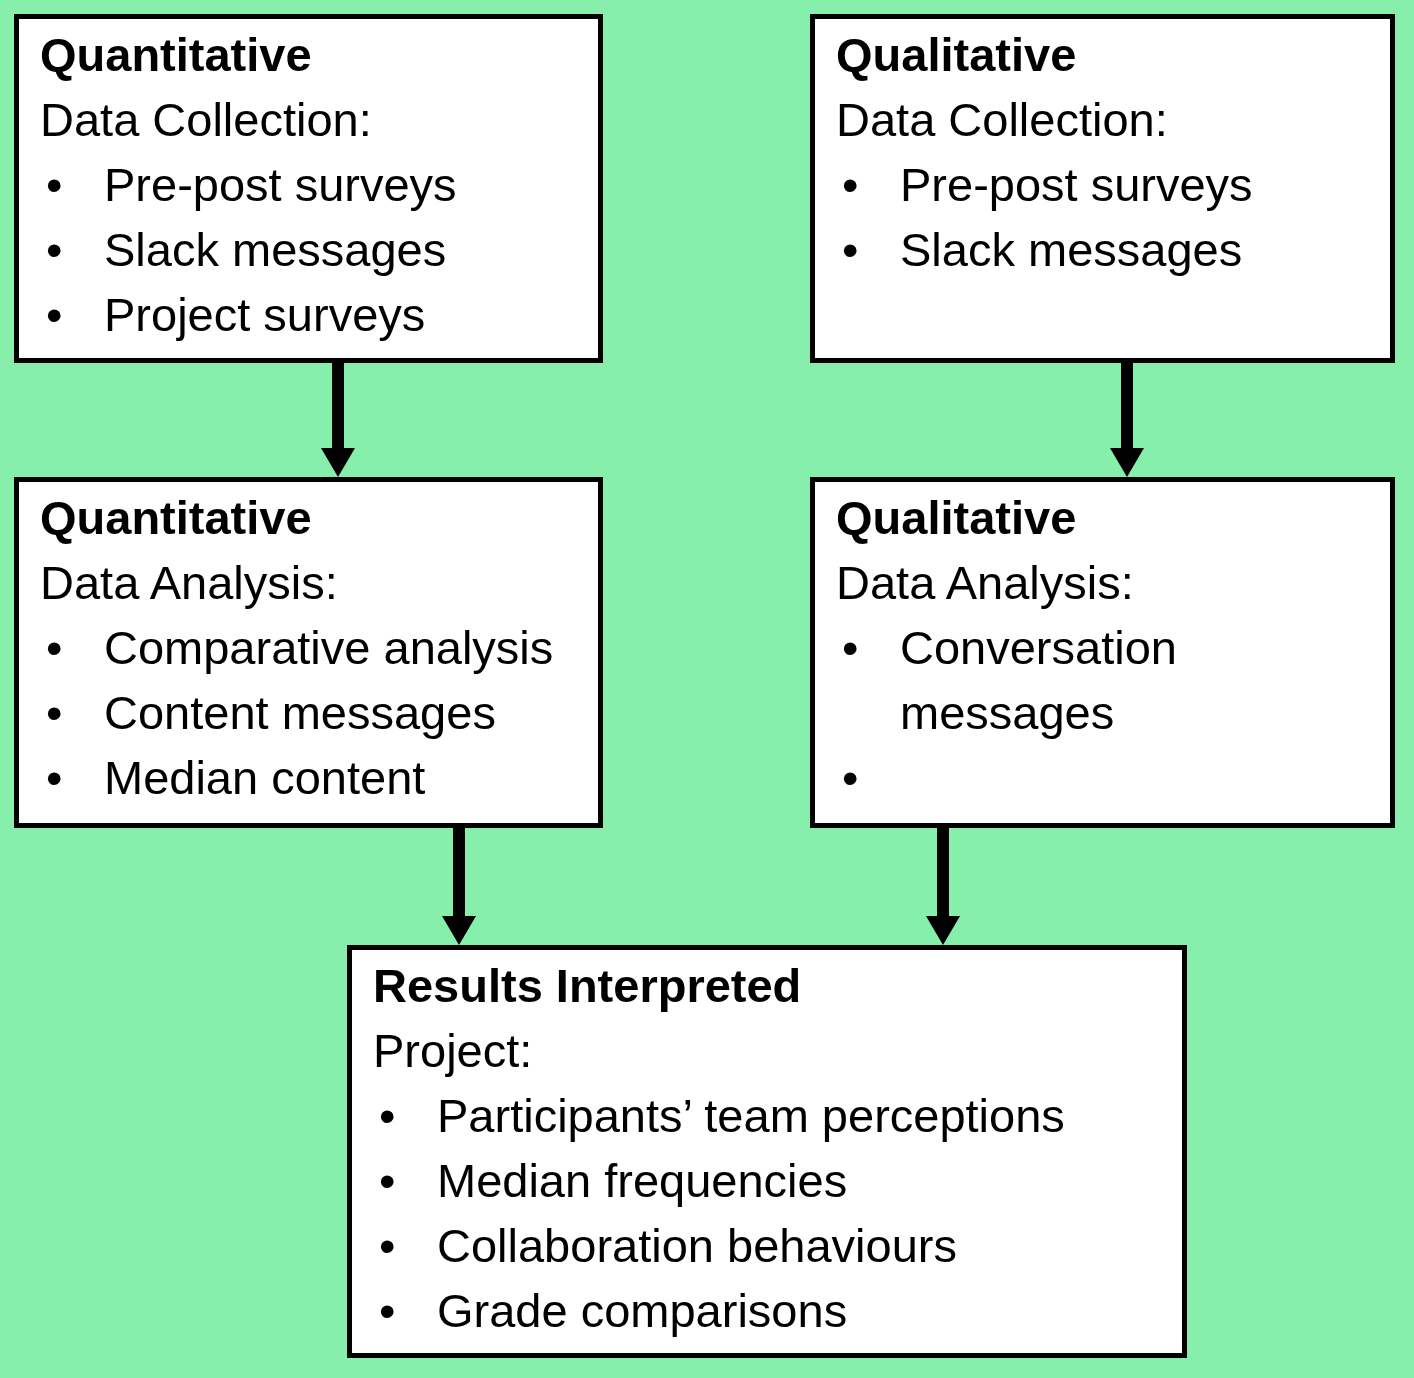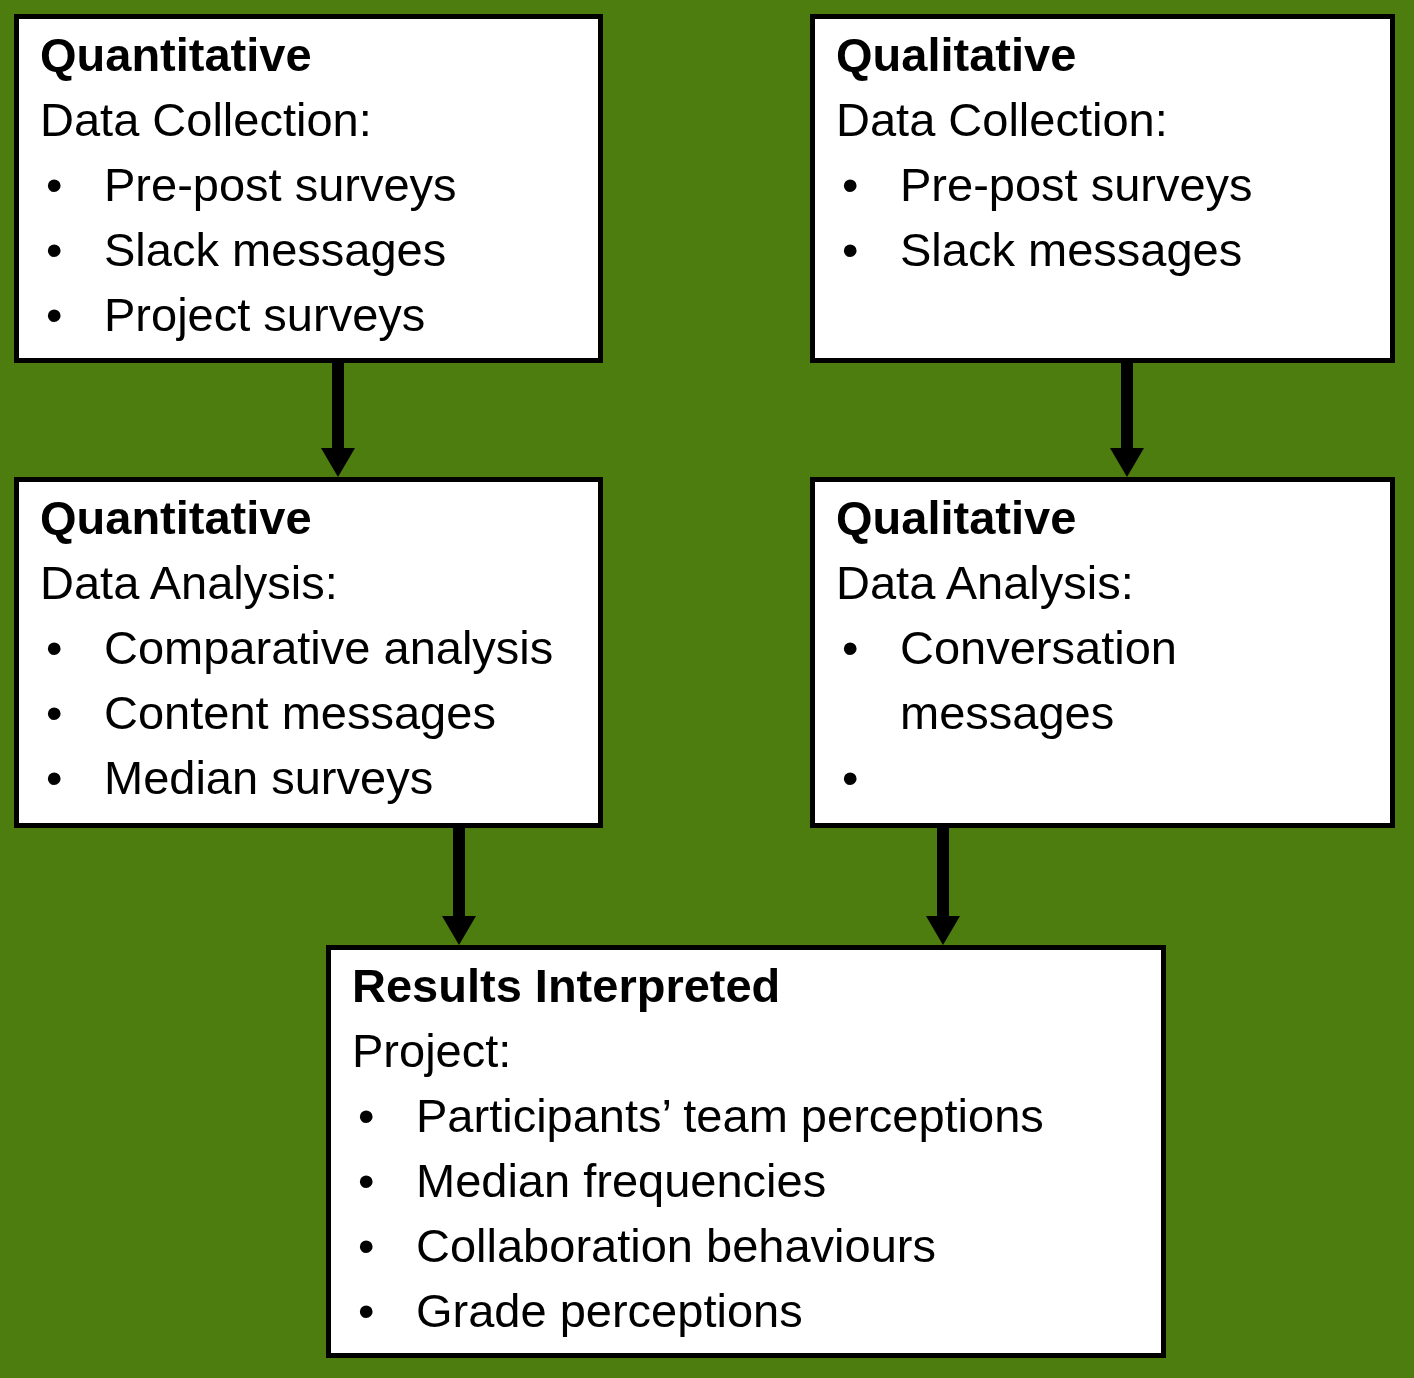--- a/index.html
+++ b/index.html
@@ -4,21 +4,21 @@
 <style>
   html, body {
     margin: 0;
     padding: 0;
     background: #ffffff;
   }
   .canvas {
     position: relative;
     width: 1414px;
     height: 1378px;
-    background: #4d7c0f;
+    background: #86efac;
     font-family: "Liberation Sans", "DejaVu Sans", sans-serif;
     color: #000000;
   }
   .box {
     position: absolute;
     box-sizing: border-box;
     border: 5px solid #000000;
     background: #ffffff;
     padding: 3px 16px 0 21px;
     font-size: 47px;
@@ -46,21 +46,21 @@
     box-sizing: border-box;
   }
   .bullet-text {
     flex: 1 1 auto;
   }
   
   #box-quant-collection { left: 14px;  top: 14px;  width: 589px; height: 349px; }
   #box-qual-collection  { left: 810px; top: 14px;  width: 585px; height: 349px; }
   #box-quant-analysis   { left: 14px;  top: 477px; width: 589px; height: 351px; }
   #box-qual-analysis    { left: 810px; top: 477px; width: 585px; height: 351px; }
-  #box-results          { left: 326px; top: 945px; width: 840px; height: 413px; }
+  #box-results          { left: 347px; top: 945px; width: 840px; height: 413px; }
   
   .arrow {
     position: absolute;
     width: 34px;
   }
   .arrow .shaft {
     position: absolute;
     left: 11px;
     top: 0;
     width: 12px;
@@ -129,21 +129,21 @@
         <li>
         <span class="bullet-glyph">•</span>
         <span class="bullet-text">Comparative analysis</span>
       </li>
         <li>
         <span class="bullet-glyph">•</span>
         <span class="bullet-text">Content messages</span>
       </li>
         <li>
         <span class="bullet-glyph">•</span>
-        <span class="bullet-text">Median surveys</span>
+        <span class="bullet-text">Median content</span>
       </li>
       </ul>
   </div>
 
   <div class="box" id="box-qual-analysis">
     <div class="box-title">Qualitative</div>
     <div class="box-subtitle">Data Analysis:</div>
     <ul class="bullets">
         <li>
         <span class="bullet-glyph">•</span>
@@ -166,21 +166,21 @@
         <li>
         <span class="bullet-glyph">•</span>
         <span class="bullet-text">Median frequencies</span>
       </li>
         <li>
         <span class="bullet-glyph">•</span>
         <span class="bullet-text">Collaboration behaviours</span>
       </li>
         <li>
         <span class="bullet-glyph">•</span>
-        <span class="bullet-text">Grade perceptions</span>
+        <span class="bullet-text">Grade comparisons</span>
       </li>
       </ul>
   </div>
 
   <div class="arrow" id="arrow-1">
     <div class="shaft"></div>
     <div class="head"></div>
   </div>
   <div class="arrow" id="arrow-2">
     <div class="shaft"></div>

